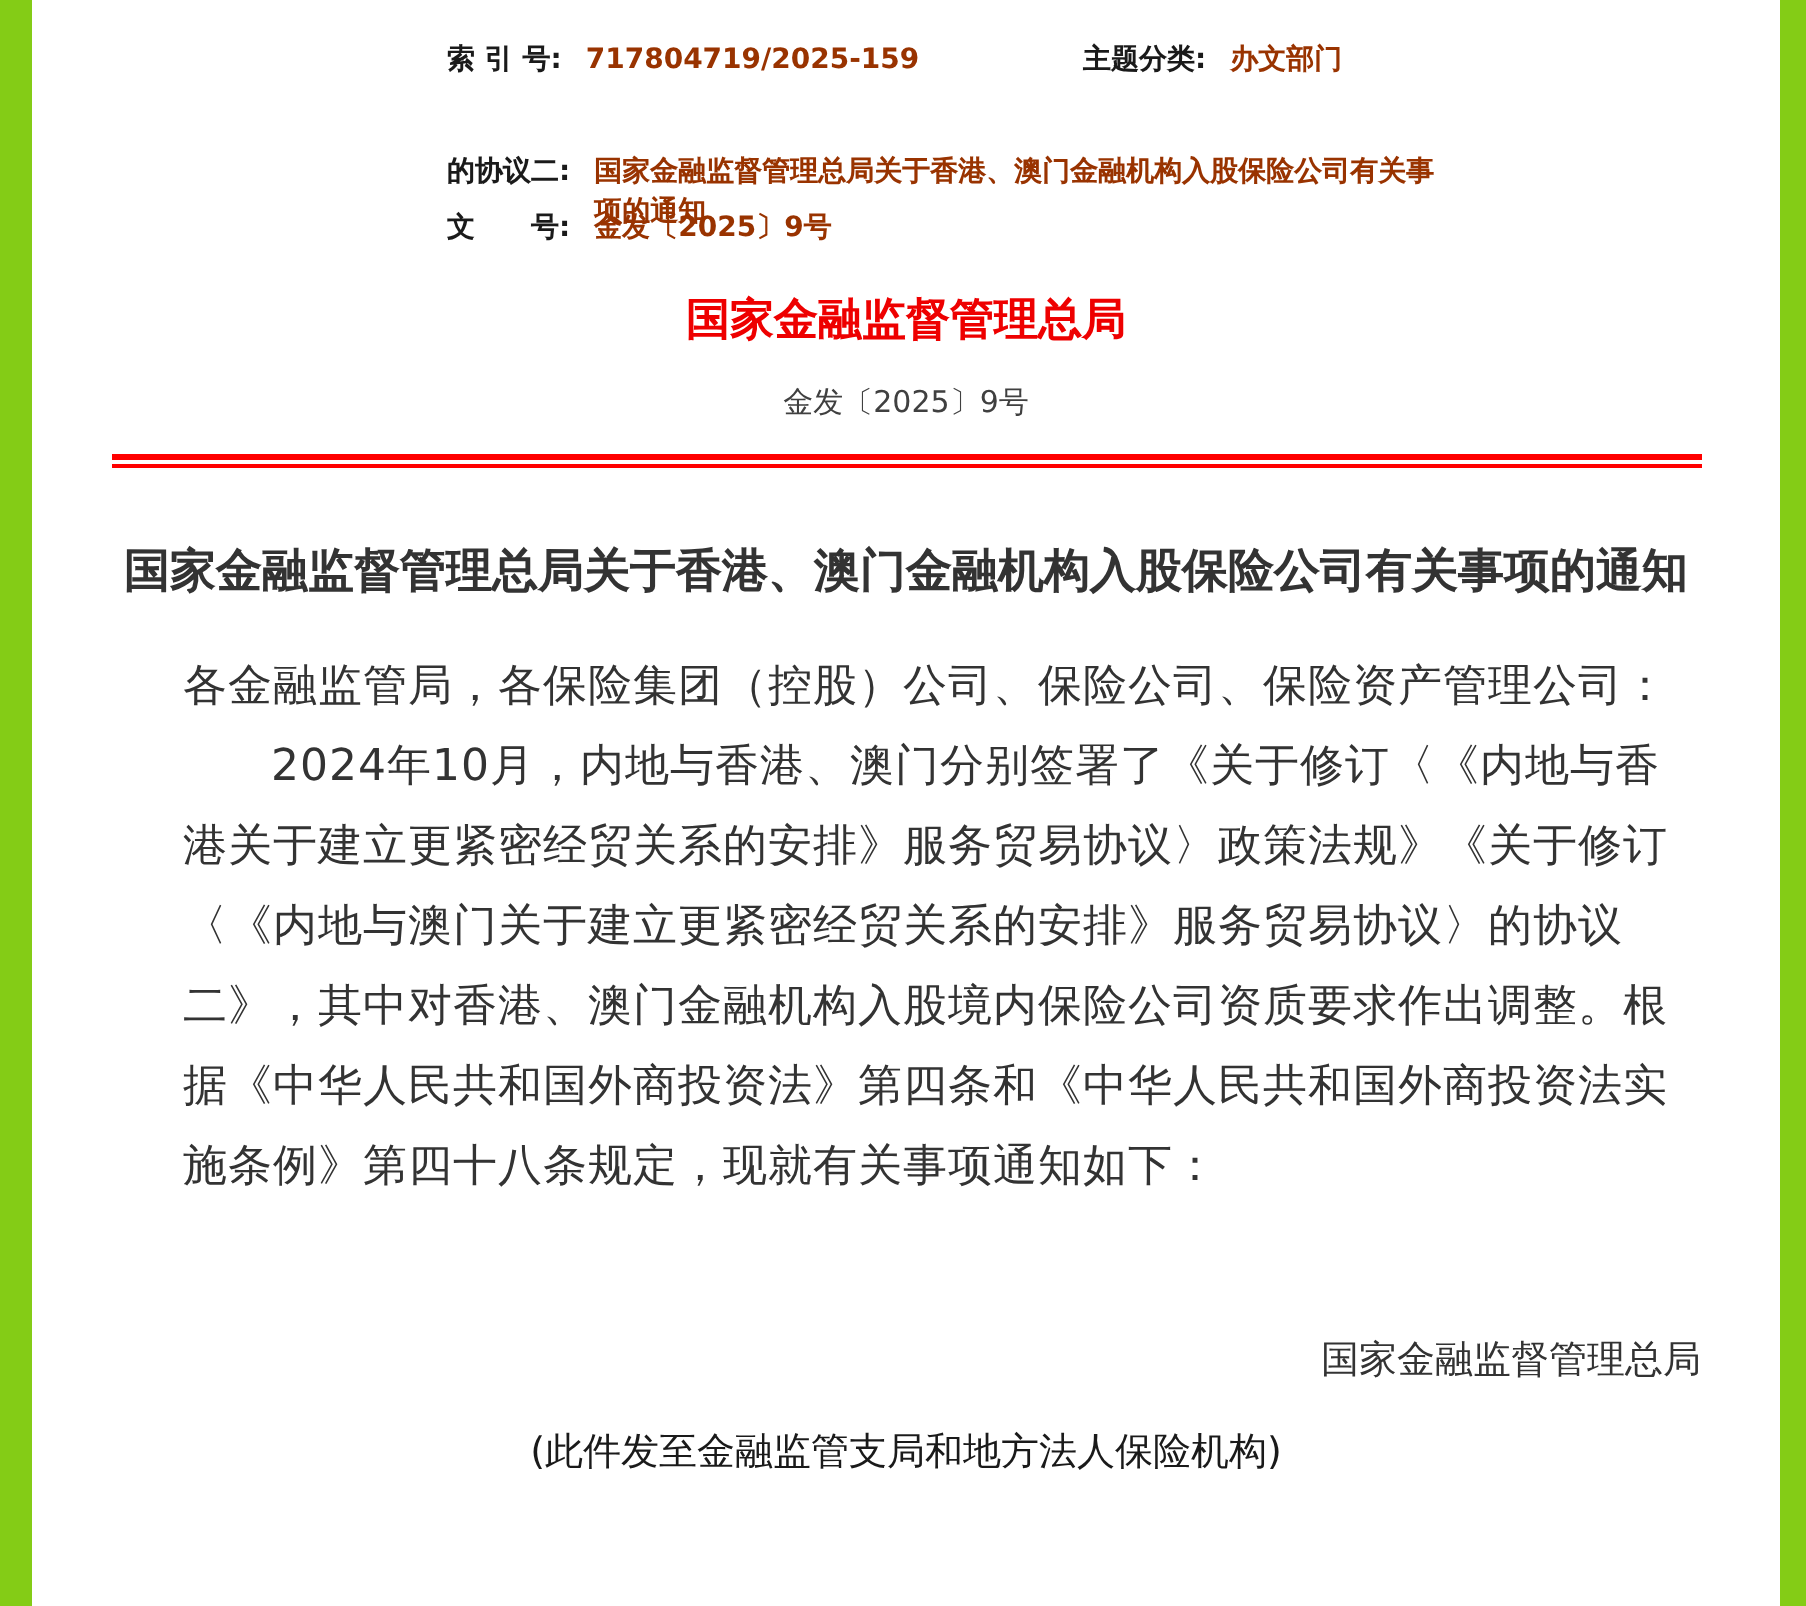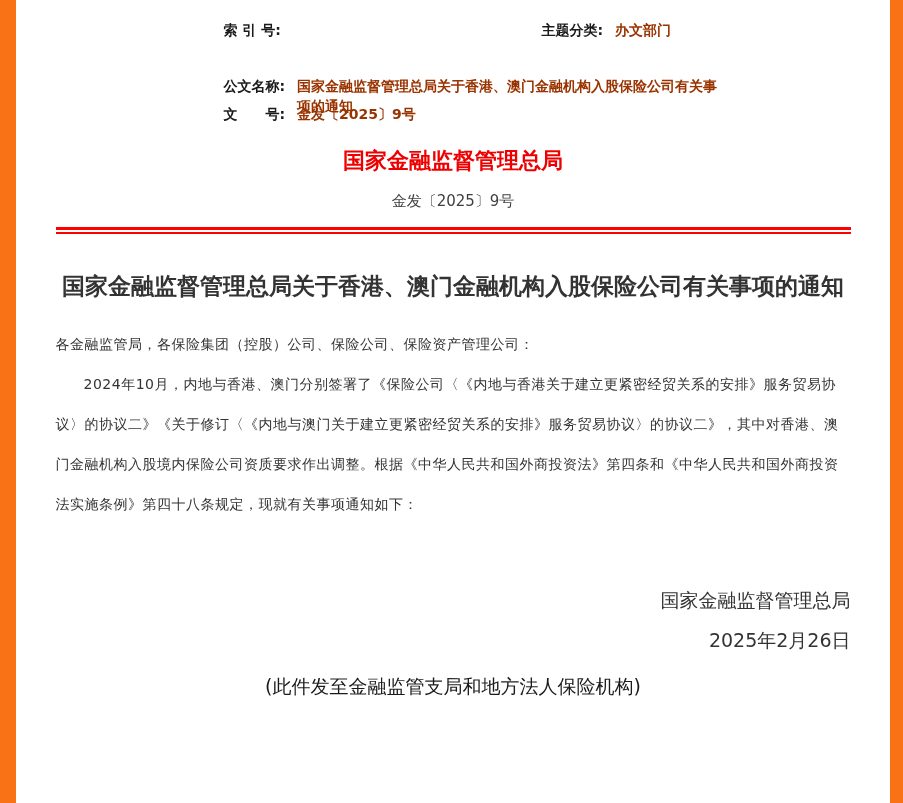--- a/index.html
+++ b/index.html
@@ -5,21 +5,21 @@
   html, body {
     margin: 0;
     padding: 0;
     background: #f1f1f1;
     font-family: "DejaVu Sans", "Liberation Sans", sans-serif;
   }
   .viewport {
     position: relative;
     width: 903px;
     height: 803px;
-    background: #f97316;
+    background: #84cc16;
     overflow: hidden;
   }
   .page {
     position: absolute;
     left: 16px;
     top: 0;
     width: 874px;
     height: 803px;
     background: #ffffff;
   }
@@ -77,24 +77,25 @@
   .doc-title {
     margin: 36px 0 0 0;
     text-align: center;
     font-size: 23px;
     line-height: 32px;
     font-weight: bold;
     color: #333333;
   }
   .body-text {
     margin-top: 22px;
-    font-size: 14px;
+    font-size: 22px;
     line-height: 40px;
     color: #333333;
     letter-spacing: 0.5px;
+    margin-left: 36px;
   }
   .para { margin: 0; }
   .para.indent { text-indent: 2em; }
   .signature-block {
     margin-top: 56px;
     text-align: right;
     font-size: 19px;
     line-height: 40px;
     color: #333333;
   }
@@ -110,55 +111,55 @@
 <body>
 
 <div class="viewport">
   <div class="page">
     <div class="content">
 
       <div class="meta">
         <div class="meta-row">
           <div class="meta-cell left">
             <span class="meta-label">索 引 号:</span>
+            <span class="meta-value">717804719/2025-159</span>
           </div>
           <div class="meta-cell">
             <span class="meta-label">主题分类:</span>
             <span class="meta-value">办文部门</span>
           </div>
         </div>
         <div class="meta-row">
         </div>
         <div class="meta-row">
           <div class="meta-cell">
-            <span class="meta-label">公文名称:</span>
+            <span class="meta-label">的协议二:</span>
             <span class="meta-value wide">国家金融监督管理总局关于香港、澳门金融机构入股保险公司有关事项的通知</span>
           </div>
         </div>
         <div class="meta-row">
           <div class="meta-cell">
             <span class="meta-label">文　　号:</span>
             <span class="meta-value">金发〔2025〕9号</span>
           </div>
         </div>
       </div>
 
       <h1 class="agency">国家金融监督管理总局</h1>
       <div class="doc-no">金发〔2025〕9号</div>
       <div class="red-rule"></div>
 
       <h2 class="doc-title">国家金融监督管理总局关于香港、澳门金融机构入股保险公司有关事项的通知</h2>
 
       <div class="body-text">
         <p class="para">各金融监管局，各保险集团（控股）公司、保险公司、保险资产管理公司：</p>
-        <p class="para indent">2024年10月，内地与香港、澳门分别签署了《保险公司〈《内地与香港关于建立更紧密经贸关系的安排》服务贸易协议〉的协议二》《关于修订〈《内地与澳门关于建立更紧密经贸关系的安排》服务贸易协议〉的协议二》，其中对香港、澳门金融机构入股境内保险公司资质要求作出调整。根据《中华人民共和国外商投资法》第四条和《中华人民共和国外商投资法实施条例》第四十八条规定，现就有关事项通知如下：</p>
+        <p class="para indent">2024年10月，内地与香港、澳门分别签署了《关于修订〈《内地与香港关于建立更紧密经贸关系的安排》服务贸易协议〉政策法规》《关于修订〈《内地与澳门关于建立更紧密经贸关系的安排》服务贸易协议〉的协议二》，其中对香港、澳门金融机构入股境内保险公司资质要求作出调整。根据《中华人民共和国外商投资法》第四条和《中华人民共和国外商投资法实施条例》第四十八条规定，现就有关事项通知如下：</p>
       </div>
 
       <div class="signature-block">
         <div>国家金融监督管理总局</div>
-        <div>2025年2月26日</div>
       </div>
 
       <div class="note">(此件发至金融监管支局和地方法人保险机构)</div>
 
     </div>
   </div>
 </div>
 
 </body></html>

